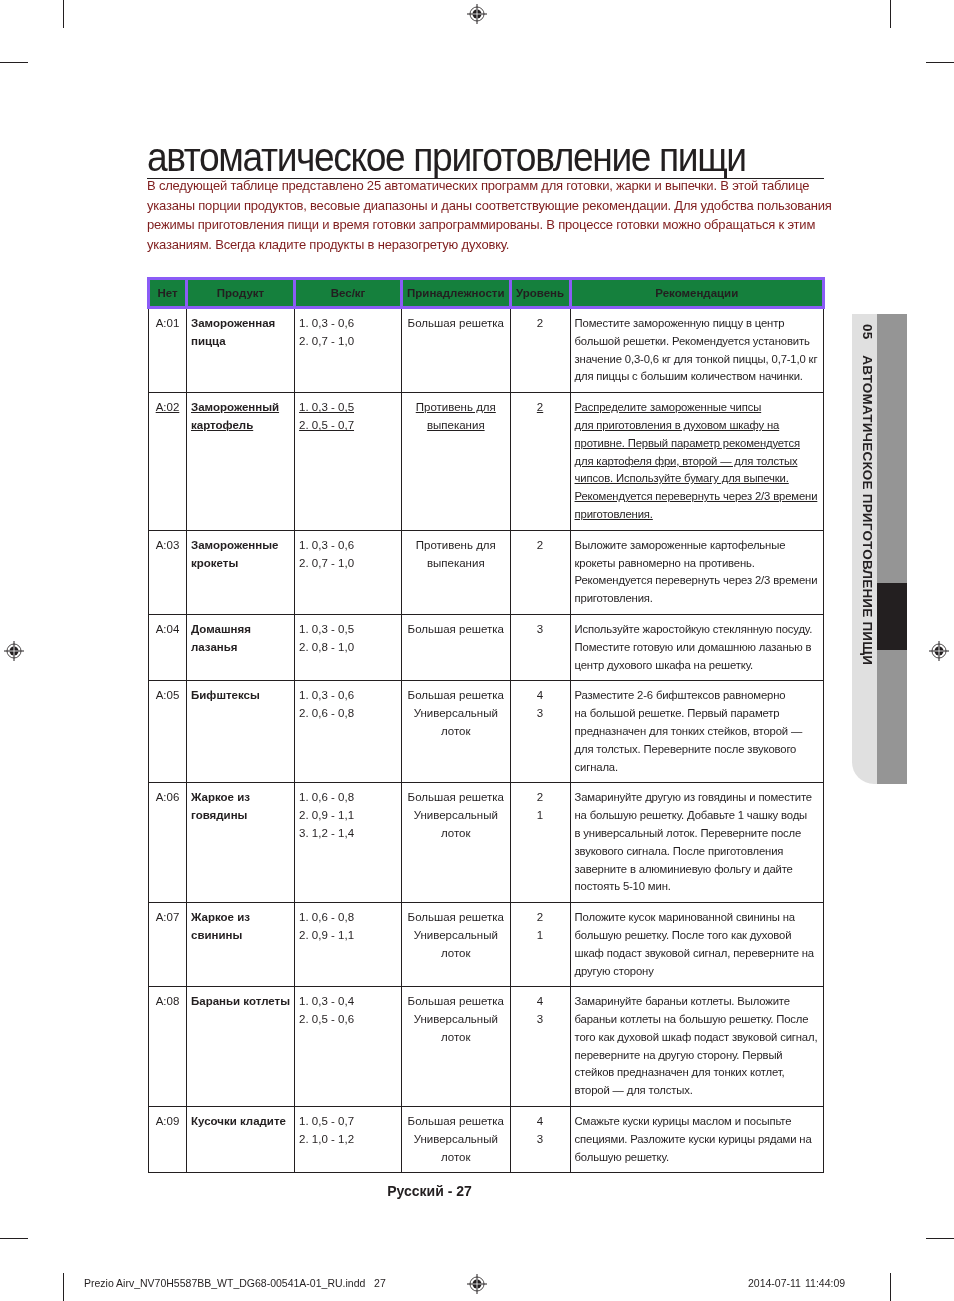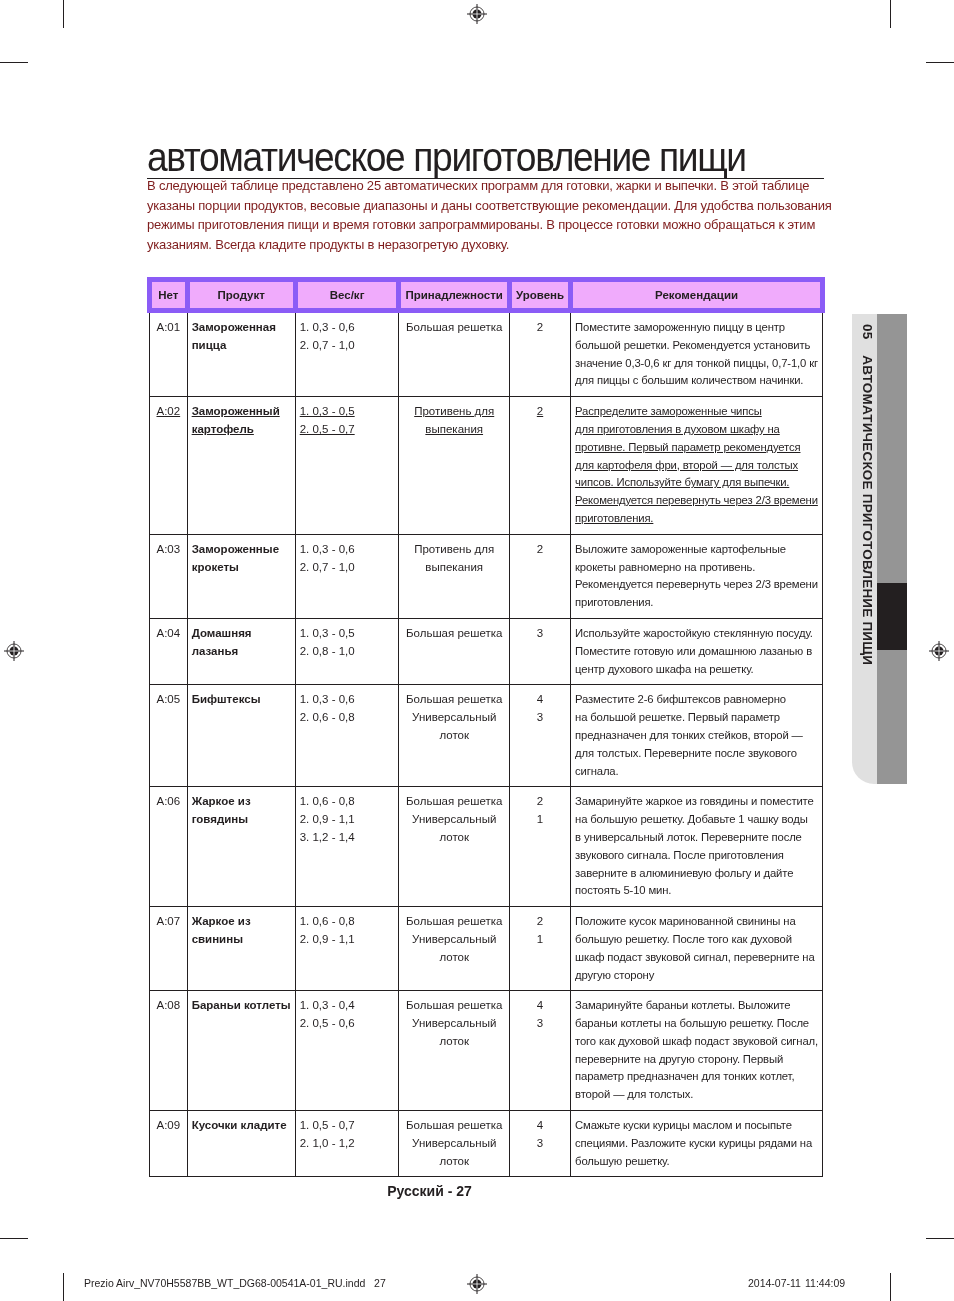--- a/index.html
+++ b/index.html
@@ -17,22 +17,22 @@
            transform:scaleX(0.93); transform-origin:left top; line-height:48px;
            white-space:nowrap; }
   .title-rule { position:absolute; left:147px; top:178px; width:677px; height:1px; background:#231f20; }
 
   .intro { position:absolute; left:147px; top:176px; width:690px;
            font-size:13px; line-height:19.5px; color:#7f1d1d;
            letter-spacing:-0.2px; }
 
   table.prog { position:absolute; left:147px; top:277px; width:678px;
                border-collapse:collapse; font-size:11.5px; color:#231f20; }
-  table.prog th { background:#f0abfc; font-weight:bold; height:26px; padding:0 4px;
-                  border:5px solid #8b5cf6; font-size:11.5px; text-align:center; }
+  table.prog th { background:#15803d; font-weight:bold; height:26px; padding:0 4px;
+                  border:3px solid #8b5cf6; font-size:11.5px; text-align:center; }
   table.prog td { border:1px solid #231f20; vertical-align:top; padding:6px 4px 6px 4px;
                   line-height:17.8px; }
   td.c-no { text-align:center; width:29px; }
   td.c-prod { text-align:left; font-weight:bold; width:98px; }
   td.c-wt { text-align:left; width:98px; }
   td.c-acc { text-align:center; width:98px; }
   td.c-lvl { text-align:center; width:51px; }
   td.c-rec { text-align:left; padding-left:6px; padding-right:4px; font-size:11.3px; letter-spacing:-0.15px; }
   .line { display:block; white-space:nowrap; }
 
@@ -257,21 +257,21 @@
         <td class="c-acc">
           <span class="line">Большая решетка</span>
           <span class="line">Универсальный</span>
           <span class="line">лоток</span>
         </td>
         <td class="c-lvl">
           <span class="line">2</span>
           <span class="line">1</span>
         </td>
         <td class="c-rec">
-          <span class="line">Замаринуйте жаркое из говядины и поместите</span>
+          <span class="line">Замаринуйте другую из говядины и поместите</span>
           <span class="line">на большую решетку. Добавьте 1 чашку воды</span>
           <span class="line">в универсальный лоток. Переверните после</span>
           <span class="line">звукового сигнала. После приготовления</span>
           <span class="line">заверните в алюминиевую фольгу и дайте</span>
           <span class="line">постоять 5-10 мин.</span>
         </td>
       </tr>
       <tr style="height: 80px;">
         <td class="c-no">A:07</td>
         <td class="c-prod">
@@ -314,21 +314,21 @@
         </td>
         <td class="c-lvl">
           <span class="line">4</span>
           <span class="line">3</span>
         </td>
         <td class="c-rec">
           <span class="line">Замаринуйте бараньи котлеты. Выложите</span>
           <span class="line">бараньи котлеты на большую решетку. После</span>
           <span class="line">того как духовой шкаф подаст звуковой сигнал,</span>
           <span class="line">переверните на другую сторону. Первый</span>
-          <span class="line">параметр предназначен для тонких котлет,</span>
+          <span class="line">стейков предназначен для тонких котлет,</span>
           <span class="line">второй — для толстых.</span>
         </td>
       </tr>
       <tr style="height: 62px;">
         <td class="c-no">A:09</td>
         <td class="c-prod">
           <span class="line">Кусочки кладите</span>
         </td>
         <td class="c-wt">
           <span class="line">1. 0,5 - 0,7</span>

